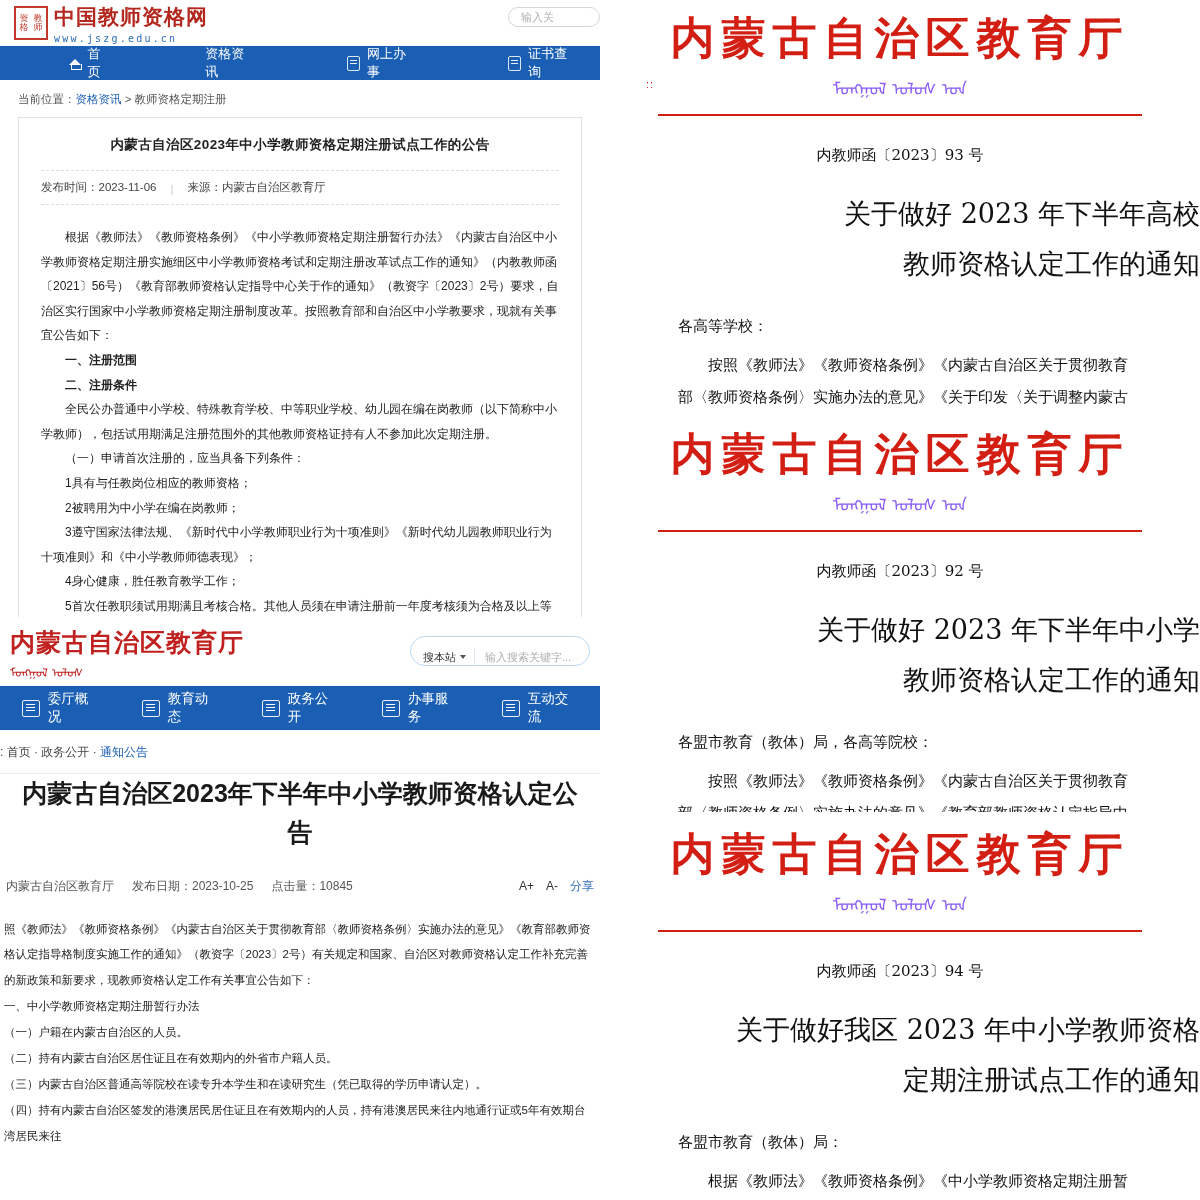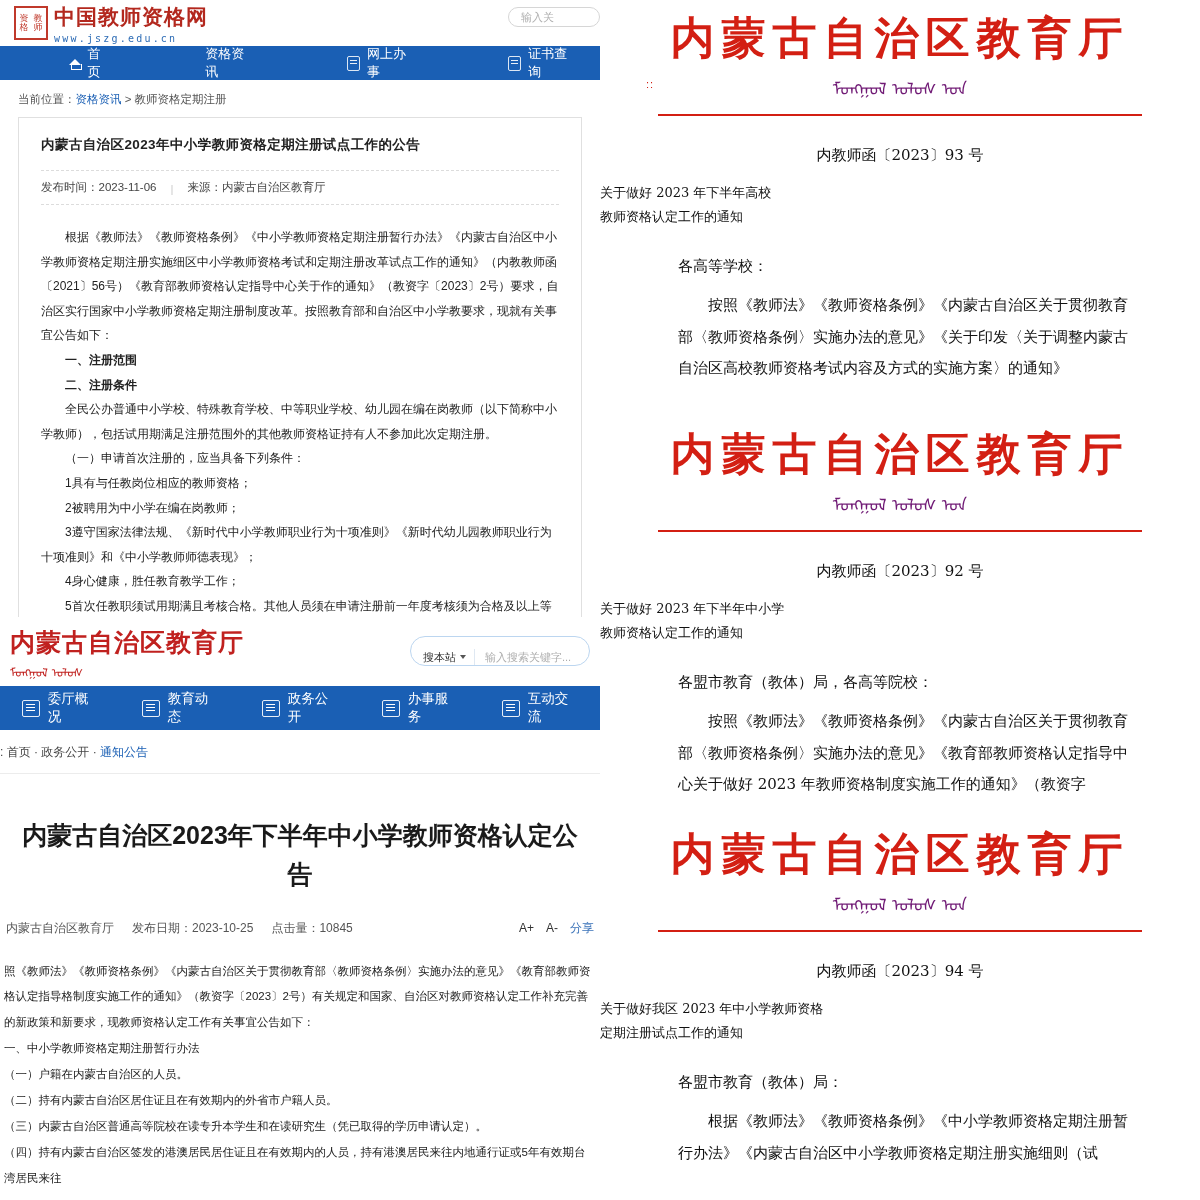--- a/index.html
+++ b/index.html
@@ -126,20 +126,21 @@
   .ntce-crumb a { color: #1a5fb4; text-decoration: none; }
   .ntce-card {
     margin: 0 18px;
     border: 1px solid #e0e0e0;
     border-bottom: none;
     height: 500px;
     box-sizing: border-box;
     padding: 18px 22px 0 22px;
   }
   .ntce-doc-title {
+    text-align: center;
     font-size: 13.5px;
     font-weight: bold;
     color: #222;
     letter-spacing: .4px;
   }
   .ntce-meta {
     margin-top: 16px;
     border-top: 1px dashed #dcdcdc;
     border-bottom: 1px dashed #dcdcdc;
     padding: 9px 0;
@@ -243,21 +244,20 @@
     padding: 14px 8px 12px 0;
     border-bottom: 1px solid #ececec;
   }
   .nmg-crumb a { color: #1a5fb4; text-decoration: none; }
   .nmg-art-title {
     text-align: center;
     font-size: 25px;
     font-weight: bold;
     color: #1a1a1a;
     line-height: 1.55;
-    margin-top: 42px;
     padding: 0 14px;
   }
   .nmg-art-meta {
     margin-top: 26px;
     font-size: 12px;
     color: #555;
     display: flex;
     align-items: center;
     gap: 18px;
     padding: 0 6px;
@@ -296,21 +296,21 @@
   }
   .doc-head .cn {
     color: #d31f13;
     font-size: 44px;
     font-weight: bold;
     letter-spacing: 7px;
     font-family: "DejaVu Serif", serif;
     line-height: 1.1;
   }
   .doc-head .mn {
-    color: #701a75;
+    color: #8b5cf6;
     font-size: 17px;
     letter-spacing: 22px;
     margin-top: 8px;
     font-family: "DejaVu Sans", sans-serif;
   }
   .doc-rule {
     height: 2px;
     background: #d31f13;
     margin: 14px 58px 0 58px;
   }
@@ -323,24 +323,24 @@
     line-height: 1.1;
   }
   .doc-number {
     text-align: center;
     font-size: 15px;
     color: #111;
     margin-top: 30px;
     font-family: "DejaVu Serif", serif;
   }
   .doc-title {
-    text-align: left;
-    font-size: 13px;
+    text-align: right;
+    font-size: 27px;
     color: #111;
-    margin-top: 16px;
+    margin-top: 24px;
     line-height: 1.85;
     font-family: "DejaVu Serif", serif;
   }
   .doc-to {
     margin-top: 28px;
     padding-left: 78px;
     font-size: 15px;
     color: #111;
     font-family: "DejaVu Serif", serif;
   }

